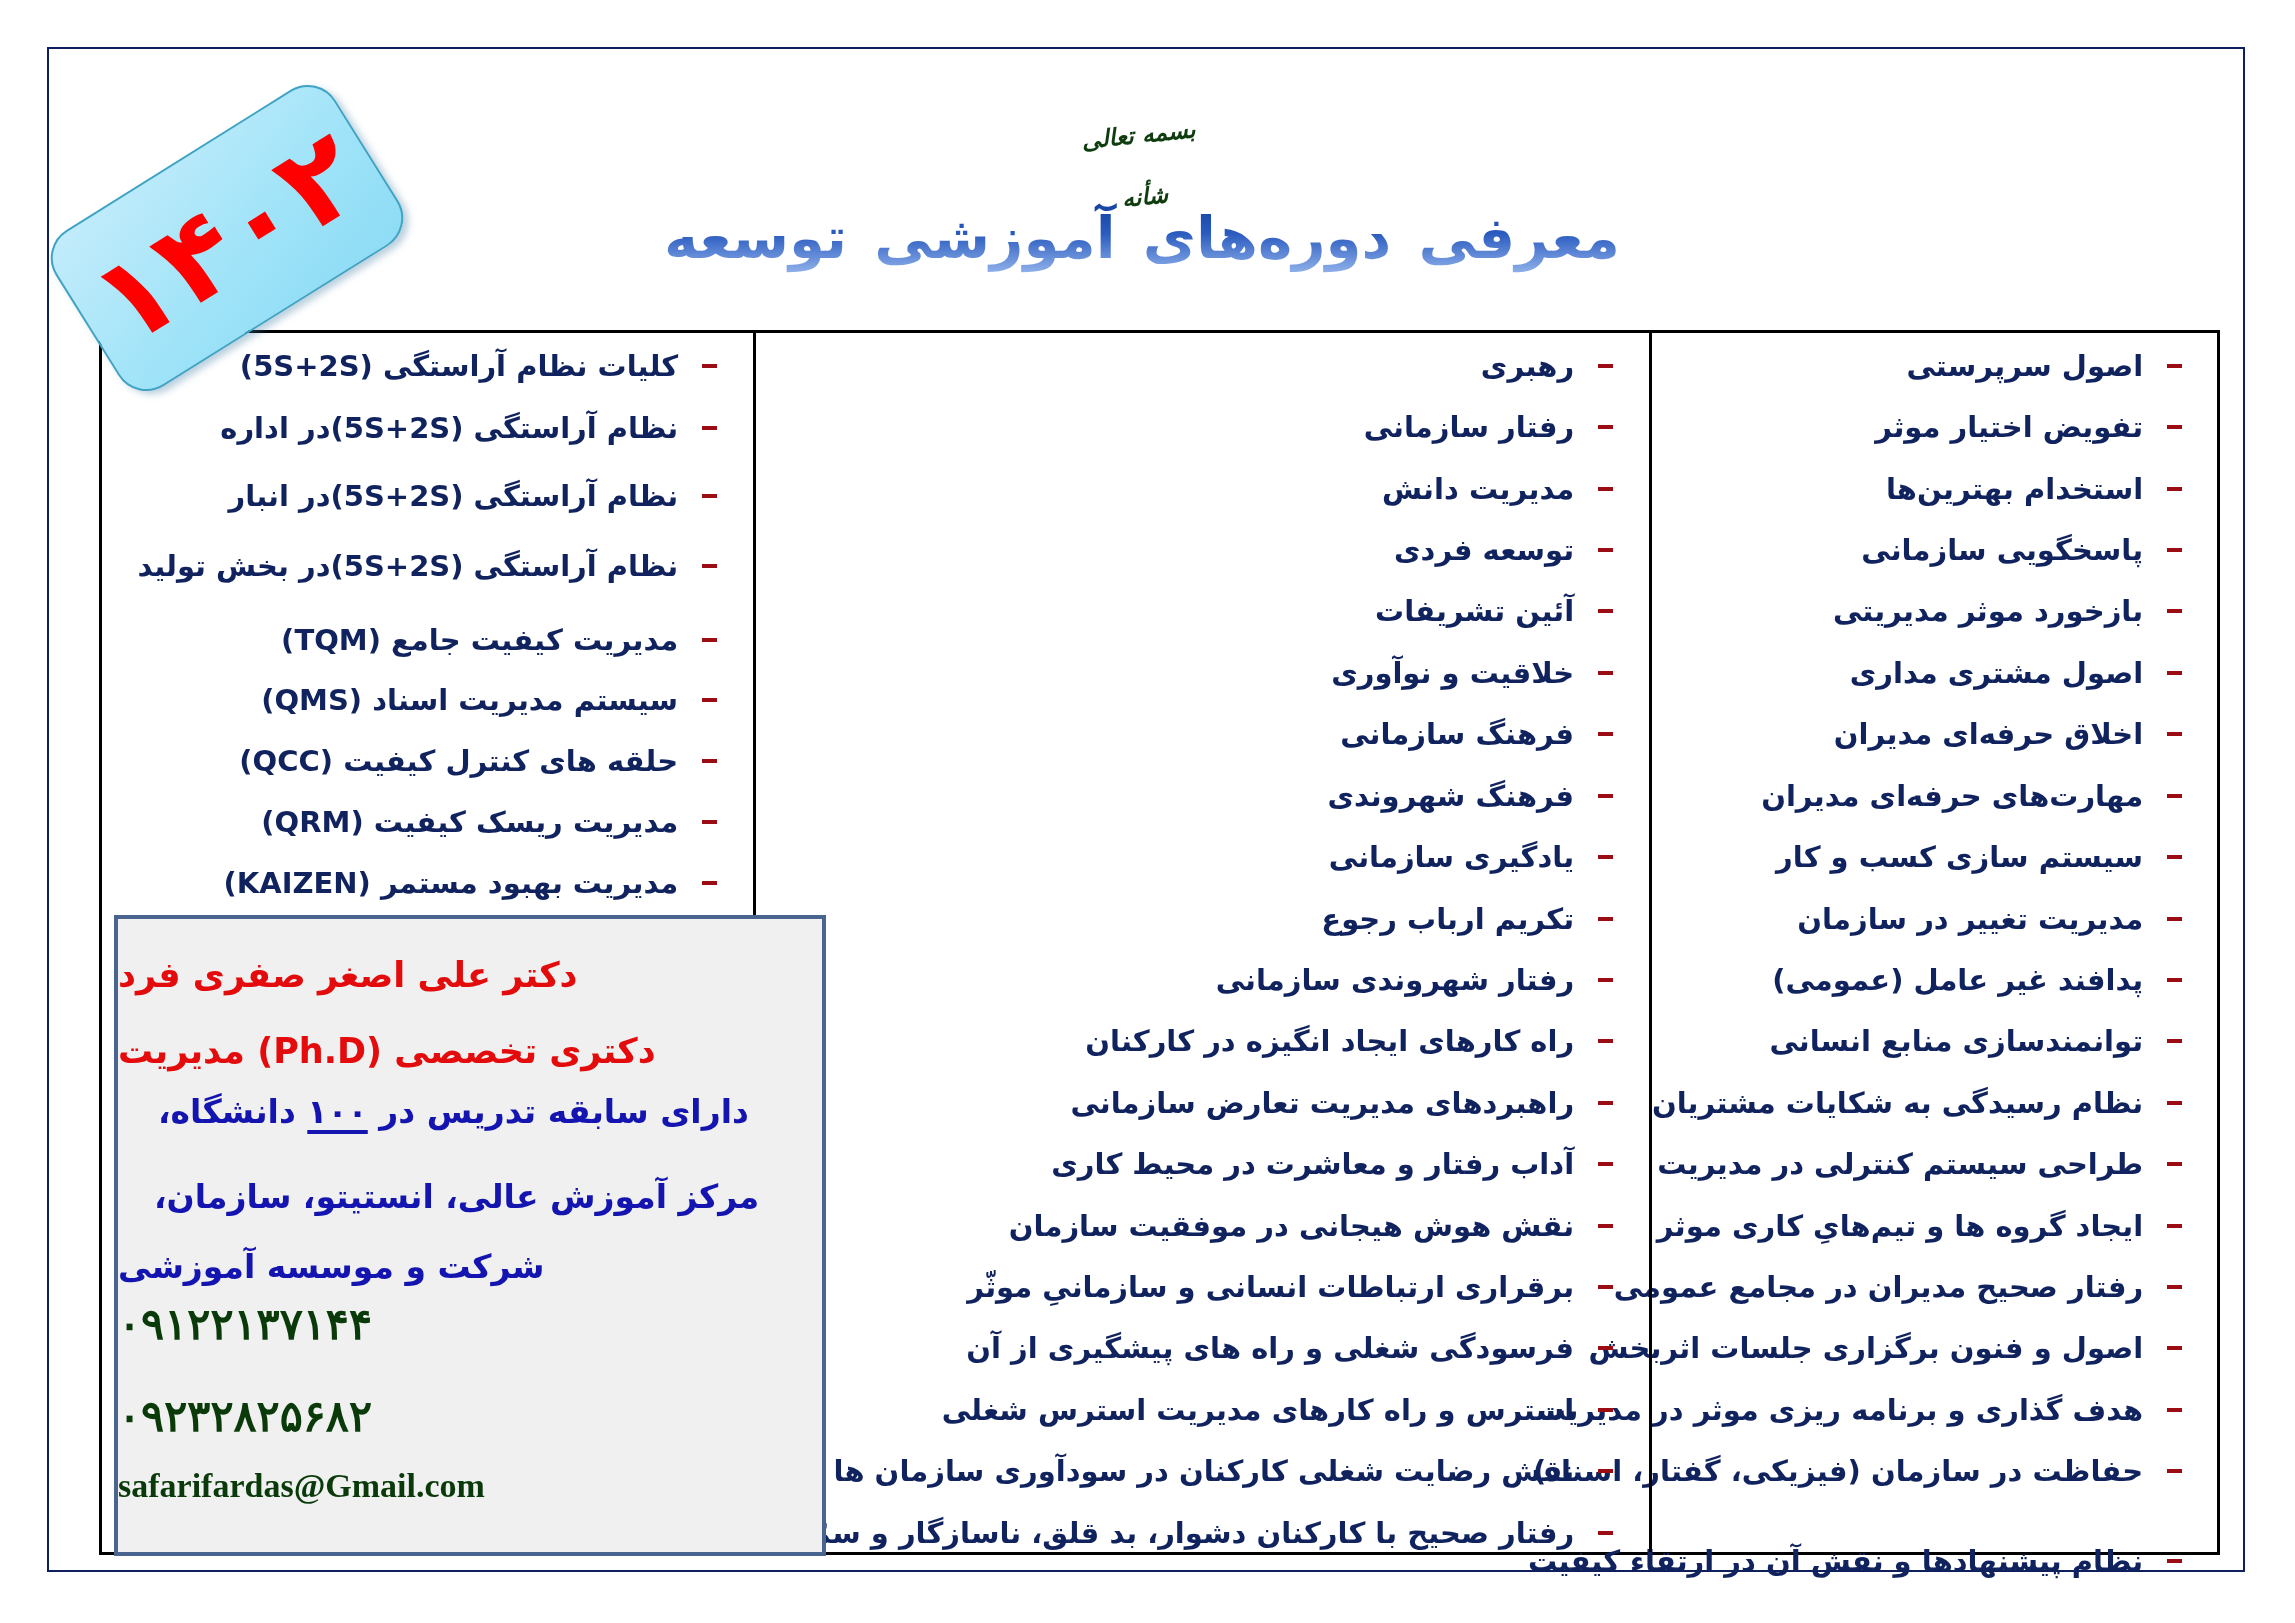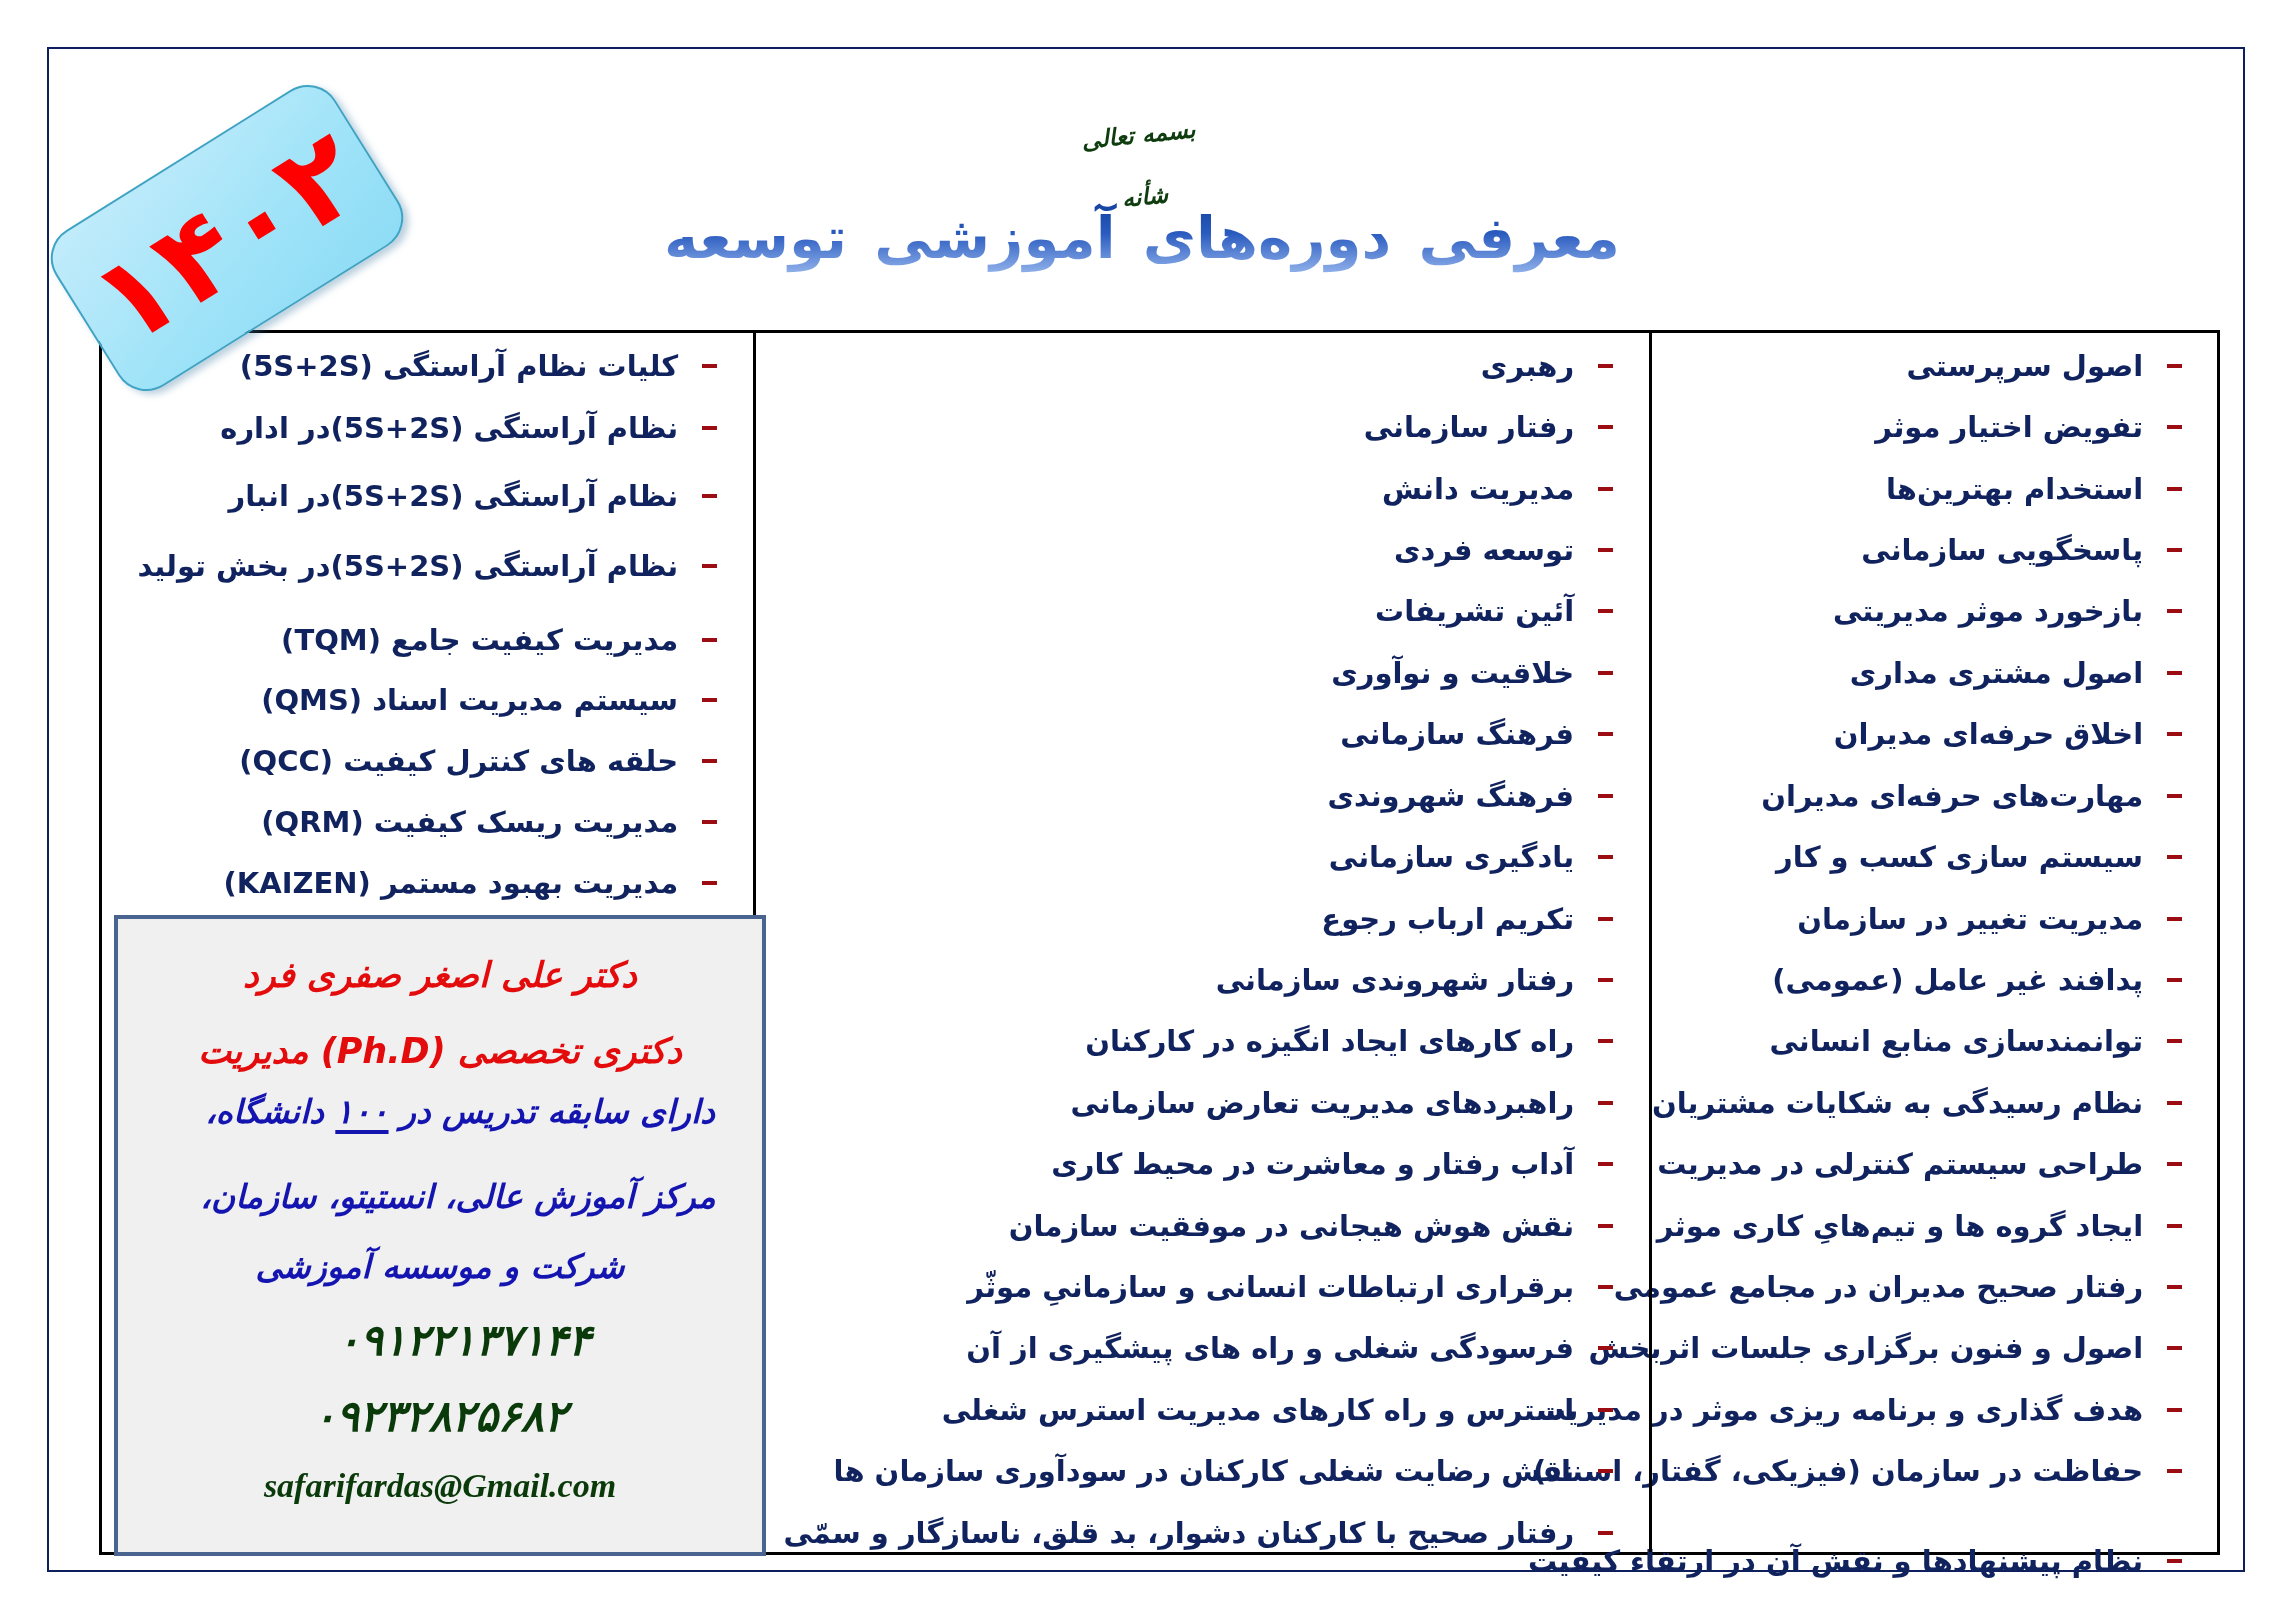--- a/index.html
+++ b/index.html
@@ -57,23 +57,23 @@
     .col-left .item { right: 36px; }
     .dash {
       display: inline-block; width: 15.3px; height: 3.5px; background: #9b0d12;
       margin-left: 23.6px; flex: none;
     }
     .label {
       font-family: "DejaVu Sans", sans-serif; font-weight: bold; font-size: 29px;
       color: #10235e; line-height: 42px;
     }
     .contact {
-      position: absolute; left: 114px; top: 915px; width: 652px; height: 641px;
+      position: absolute; left: 114px; top: 915px; width: 712px; height: 641px;
       background: #f0f0f0; border: 4.2px solid #48648f; box-sizing: border-box;
-      direction: rtl; text-align: center; z-index: 3; font-style: italic;
+      direction: rtl; text-align: left; z-index: 3;
     }
     .contact .line { position: absolute; left: 0; right: 0; white-space: nowrap; }
     .c-red { color: #e30b0b; font-family: "DejaVu Sans", sans-serif; font-weight: bold; font-size: 35px; }
     .c-blue { color: #1414b0; font-family: "DejaVu Sans", sans-serif; font-weight: bold; font-size: 33px; }
     .c-green { color: #0a3a0a; font-family: "Liberation Serif", serif; font-weight: bold; font-size: 43px; }
     .c-email { color: #0a3a0a; font-family: "Liberation Serif", serif; font-weight: bold; font-size: 34px; direction: ltr; }
     .underline { text-decoration: underline; text-decoration-thickness: 3.5px; text-underline-offset: 7px; }
   </style>
 </head>
 <body>
@@ -296,17 +296,17 @@
 <div class="contact">
   <div class="line c-red" style="top:36px;">دکتر علی اصغر صفری فرد</div>
   <div class="line c-red" style="top:112px;">
     <span>دکتری تخصصی (Ph.D) مدیریت</span>
   </div>
   <div class="line c-blue" style="top:173px;padding-left:40px;">
     <span>دارای سابقه تدریس در </span><span class="underline">۱۰۰</span><span> دانشگاه،</span>
   </div>
   <div class="line c-blue" style="top:258px;padding-left:36px;">مرکز آموزش عالی، انستیتو، سازمان،</div>
   <div class="line c-blue" style="top:328px;">شرکت و موسسه آموزشی</div>
-  <div class="line c-green" style="top:396px;margin-left:48px;">۰۹۱۲۲۱۳۷۱۴۴</div>
+  <div class="line c-green" style="top:380px;">۰۹۱۲۲۱۳۷۱۴۴</div>
   <div class="line c-green" style="top:472px;">۰۹۲۳۲۸۲۵۶۸۲</div>
   <div class="line c-email" style="top:548px;">safarifardas@Gmail.com</div>
 </div>
 
 
 </body></html>

